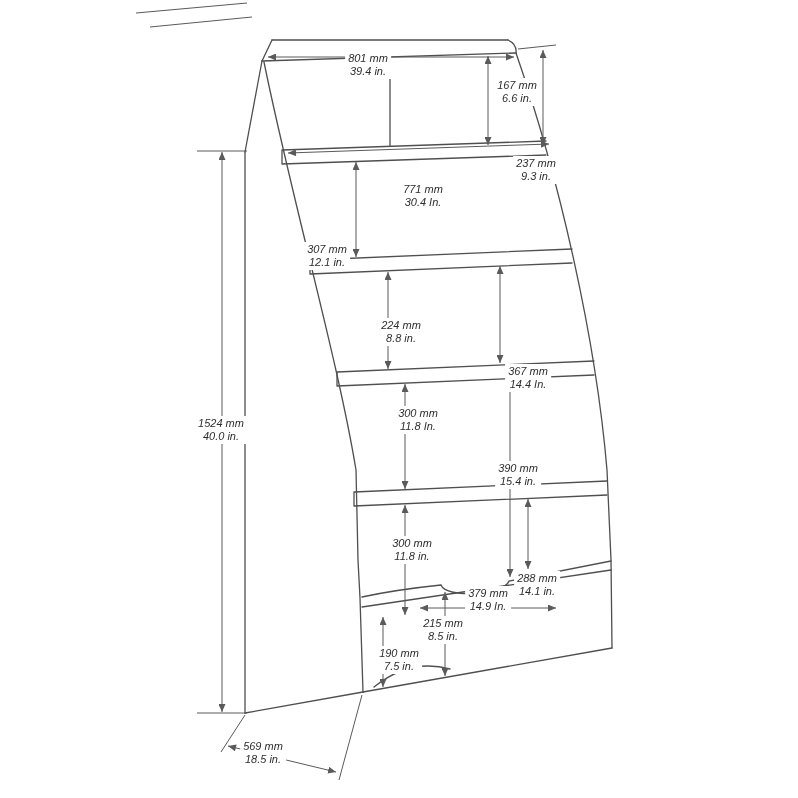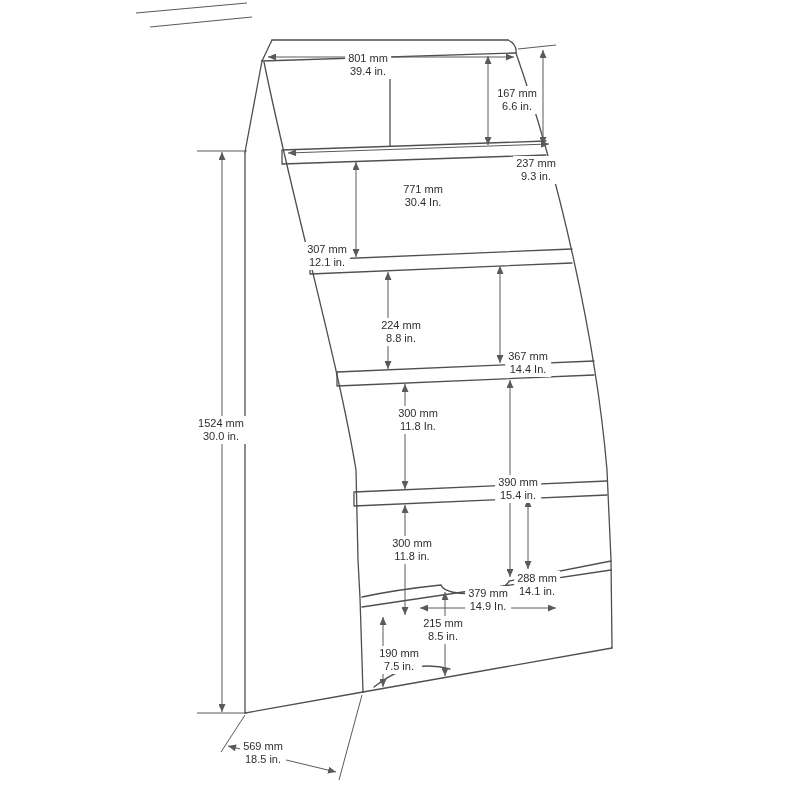--- a/index.html
+++ b/index.html
@@ -2,21 +2,21 @@
 <html><head>
 <meta charset="utf-8">
 <title>Bookcase Dimension Diagram</title>
 <style>
   html,body{margin:0;padding:0;background:#ffffff;}
   .stage{position:relative;width:798px;height:798px;background:#ffffff;overflow:hidden;
          font-family:"Liberation Sans", sans-serif;}
   .stage svg{position:absolute;left:0;top:0;}
   .dim-label{position:absolute;transform:translate(-50%,-50%);background:#ffffff;
              padding:1px 3px;text-align:center;font-size:11px;line-height:13px;
-             color:#2e2e2e;display:flex;flex-direction:column;white-space:nowrap;}
+             color:#2e2e2e;display:flex;flex-direction:column;white-space:nowrap;font-style:italic;}
   .outline{stroke:#4f4f4f;stroke-width:1.3;fill:none;stroke-linecap:round;}
   .dim{stroke:#5a5a5a;stroke-width:1;fill:none;}
   .ext{stroke:#5a5a5a;stroke-width:1;fill:none;}
 </style>
 </head>
 <body>
 
 <div class="stage">
 
   <svg width="798" height="798" viewBox="0 0 798 798">
@@ -77,49 +77,49 @@
       <line class="dim" x1="383" y1="617" x2="383" y2="687" marker-start="url(#arrowS)" marker-end="url(#arrowE)"></line>
       <line class="dim" x1="222" y1="152" x2="222" y2="712" marker-start="url(#arrowS)" marker-end="url(#arrowE)"></line>
       <line class="dim" x1="228" y1="746" x2="336" y2="772" marker-start="url(#arrowS)" marker-end="url(#arrowE)"></line>
     </g>
   </svg>
 
   <div class="dim-label" style="left:368px;top:65px">
     <span>801 mm</span>
     <span>39.4 in.</span>
   </div>
-  <div class="dim-label" style="left:517px;top:100px">
+  <div class="dim-label" style="left:517px;top:92px">
     <span>167 mm</span>
     <span>6.6 in.</span>
   </div>
   <div class="dim-label" style="left:536px;top:170px">
     <span>237 mm</span>
     <span>9.3 in.</span>
   </div>
   <div class="dim-label" style="left:423px;top:196px">
     <span>771 mm</span>
     <span>30.4 In.</span>
   </div>
   <div class="dim-label" style="left:327px;top:256px">
     <span>307 mm</span>
     <span>12.1 in.</span>
   </div>
   <div class="dim-label" style="left:401px;top:332px">
     <span>224 mm</span>
     <span>8.8 in.</span>
   </div>
-  <div class="dim-label" style="left:528px;top:363px">
+  <div class="dim-label" style="left:528px;top:378px">
     <span>367 mm</span>
     <span>14.4 In.</span>
   </div>
   <div class="dim-label" style="left:418px;top:420px">
     <span>300 mm</span>
     <span>11.8 In.</span>
   </div>
-  <div class="dim-label" style="left:518px;top:489px">
+  <div class="dim-label" style="left:518px;top:475px">
     <span>390 mm</span>
     <span>15.4 in.</span>
   </div>
   <div class="dim-label" style="left:412px;top:550px">
     <span>300 mm</span>
     <span>11.8 in.</span>
   </div>
   <div class="dim-label" style="left:537px;top:585px">
     <span>288 mm</span>
     <span>14.1 in.</span>
@@ -131,20 +131,20 @@
   <div class="dim-label" style="left:443px;top:630px">
     <span>215 mm</span>
     <span>8.5 in.</span>
   </div>
   <div class="dim-label" style="left:399px;top:660px">
     <span>190 mm</span>
     <span>7.5 in.</span>
   </div>
   <div class="dim-label" style="left:221px;top:430px">
     <span>1524 mm</span>
-    <span>30.0 in.</span>
+    <span>40.0 in.</span>
   </div>
   <div class="dim-label" style="left:263px;top:753px">
     <span>569 mm</span>
     <span>18.5 in.</span>
   </div>
 
 </div>
 
 </body></html>

